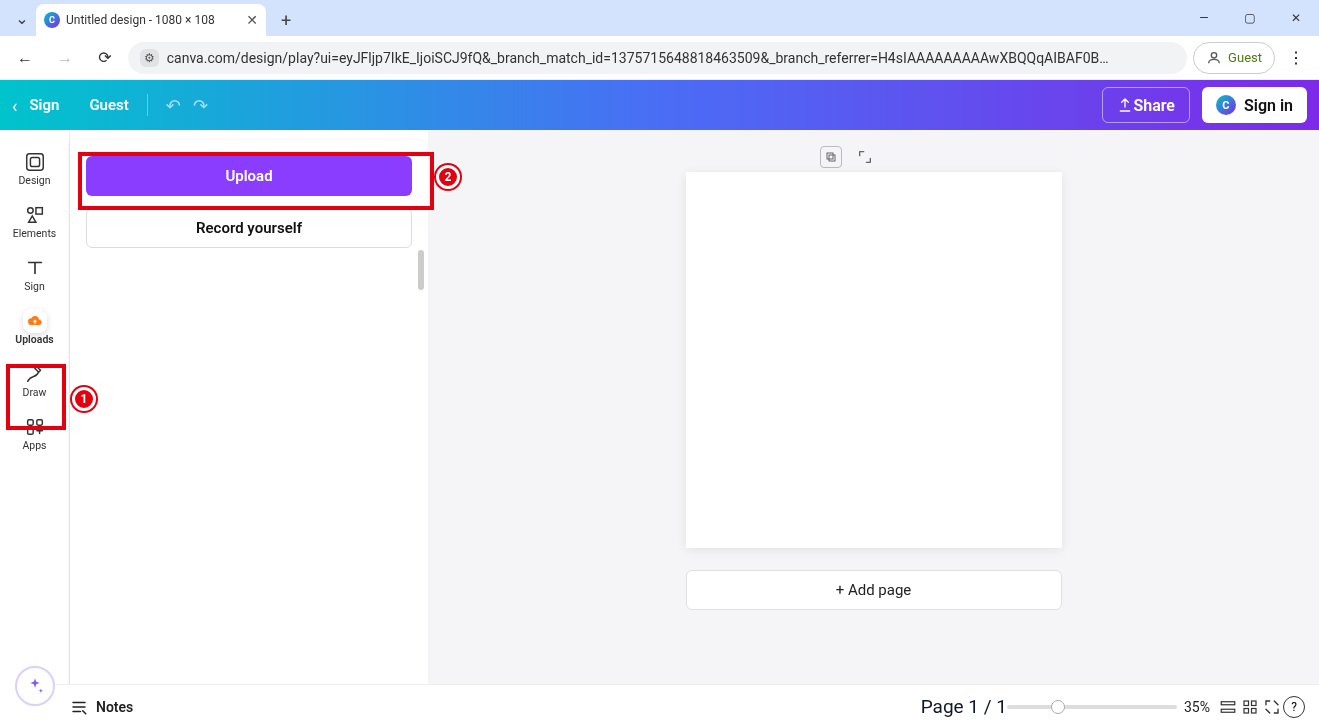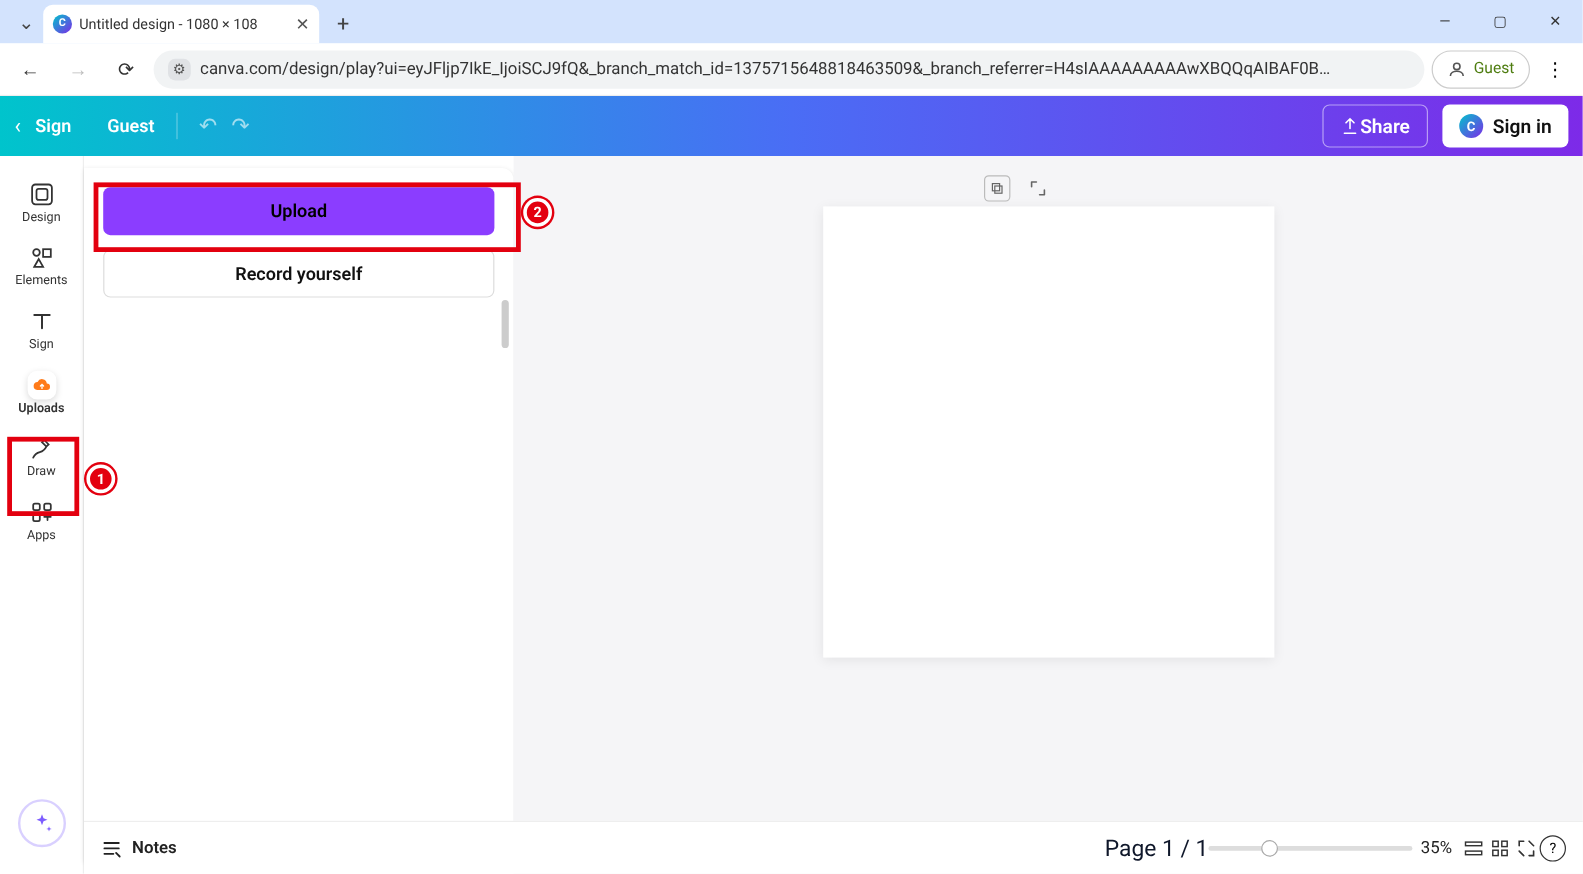--- a/index.html
+++ b/index.html
@@ -50,35 +50,35 @@
 
 .magic-btn { position:absolute; bottom: 22px; left: 15px; width:40px;height:40px;border-radius:50%;border:2px solid #d9d0ff;display:flex;align-items:center;justify-content:center;cursor:pointer;}
 
 
 .hl-box { position:absolute; border: 4px solid #e3000f; pointer-events:none;}
 .badge { position:absolute; width:24px;height:24px; border-radius:50%; background:#e3000f; border:3px solid #fff; box-shadow: 0 0 0 2px #e3000f; color:#fff; font-size:12px; font-weight:bold; display:flex;align-items:center;justify-content:center; pointer-events:none;}
 
 
 .panel { width: 358px; background: #fff; margin: 10px 0 10px 0; border-radius: 0 10px 10px 0; position:relative; box-shadow: 0 1px 4px rgba(0,0,0,.1); border-left: none; display:flex;flex-direction:column; padding: 16px 16px 10px 16px; gap: 12px;}
 .panel-btn { height: 40px; border-radius: 6px; display:flex;align-items:center;justify-content:center;font-size:15px;font-weight:600;cursor:pointer;}
-.panel-btn.primary { background:#8b3dff; color:#000000;}
+.panel-btn.primary { background:#8b3dff; color:#ffffff;}
 .panel-btn.secondary { background:#fff; border:1px solid #ddd; color:#111;}
 .panel-scroll { position:absolute; right:2px; top:110px; bottom:10px; width:10px;}
 .panel-scroll::after{content:"";position:absolute;right:2px;top:0;width:6px;height:40px;background:#ccc;border-radius:3px;}
 
 
 .canvas-area { flex:1; position:relative; background:#f5f5f7; overflow:hidden;}
 .page-tools { position:absolute; top:16px; right: 443px; display:flex; gap:12px; color:#555;}
 .page-tools .tool { width:22px;height:22px; border:1px solid #bbb; border-radius:4px; display:flex;align-items:center;justify-content:center;font-size:12px;cursor:pointer;}
 .page-tools .tool.noborder{border:none;font-size:16px;}
 .page { position:absolute; top: 42px; left: 50%; transform: translateX(-50%); width: 376px; height: 376px; background: #fff; box-shadow: 0 2px 10px rgba(0,0,0,.08);}
 .add-page { position:absolute; top: 440px; left:50%; transform:translateX(-50%); width:376px; height:40px; background:#fff; border:1px solid #e0e0e0; border-radius:6px; display:flex;align-items:center;justify-content:center;color:#222;font-size:15px;cursor:pointer;}
 
 
-.footer { position:absolute; left:70px; right:0; bottom:0; height:44px; background:#fff; border-top:1px solid #eee; display:flex; align-items:center; padding: 0 14px; gap:0;}
+.footer { position:absolute; left:56px; right:0; bottom:0; height:44px; background:#fff; border-top:1px solid #eee; display:flex; align-items:center; padding: 0 14px; gap:0;}
 .notes-btn { display:flex;align-items:center;gap:8px; font-size:14px; font-weight:600; color:#222; cursor:pointer;}
 .footer .spacer{flex:1;}
 .page-ind { font-size: 19px; color:#0f172a;}
 .slider { width:170px; height:4px; background:#ddd; border-radius:2px; position:relative;}
 .slider .thumb { position:absolute; top:50%; left:30%; transform:translate(-50%,-50%); width:14px;height:14px;border-radius:50%;background:#fff;border:1px solid #aaa;}
 .zoom-val { font-size:14px; color:#222; width:40px; text-align:center;}
 .foot-ic { width:22px;height:22px; display:flex;align-items:center;justify-content:center;cursor:pointer;color:#333;}
 .help { width:22px;height:22px;border:1.5px solid #333;border-radius:50%;display:flex;align-items:center;justify-content:center;font-size:12px;cursor:pointer;}
 
 svg { display:block; }
@@ -223,20 +223,23 @@
             <rect x="8" y="8" width="12" height="12" fill="none" stroke="#666" stroke-width="2"></rect>
           </svg>
         </div>
       <div class="tool noborder">
           <svg width="16" height="16" viewBox="0 0 24 24">
             <path d="M4 4h6M4 4v6M20 20h-6M20 20v-6" fill="none" stroke="#666" stroke-width="2" stroke-linecap="round"></path>
           </svg>
         </div>
     </div>
     <div class="page"></div>
+    <div class="add-page">
+      <span>+ Add page</span>
+    </div>
   </div>
 </div>
 
 <div class="footer">
   <div class="notes-btn">
     <svg width="18" height="18" viewBox="0 0 24 24">
         <path d="M4 6h16M4 12h16M4 18h10" stroke="#222" stroke-width="2" stroke-linecap="round"></path>
         <path d="M17 17l4 4" stroke="#222" stroke-width="2" stroke-linecap="round"></path>
       </svg>
     <span>Notes</span>

